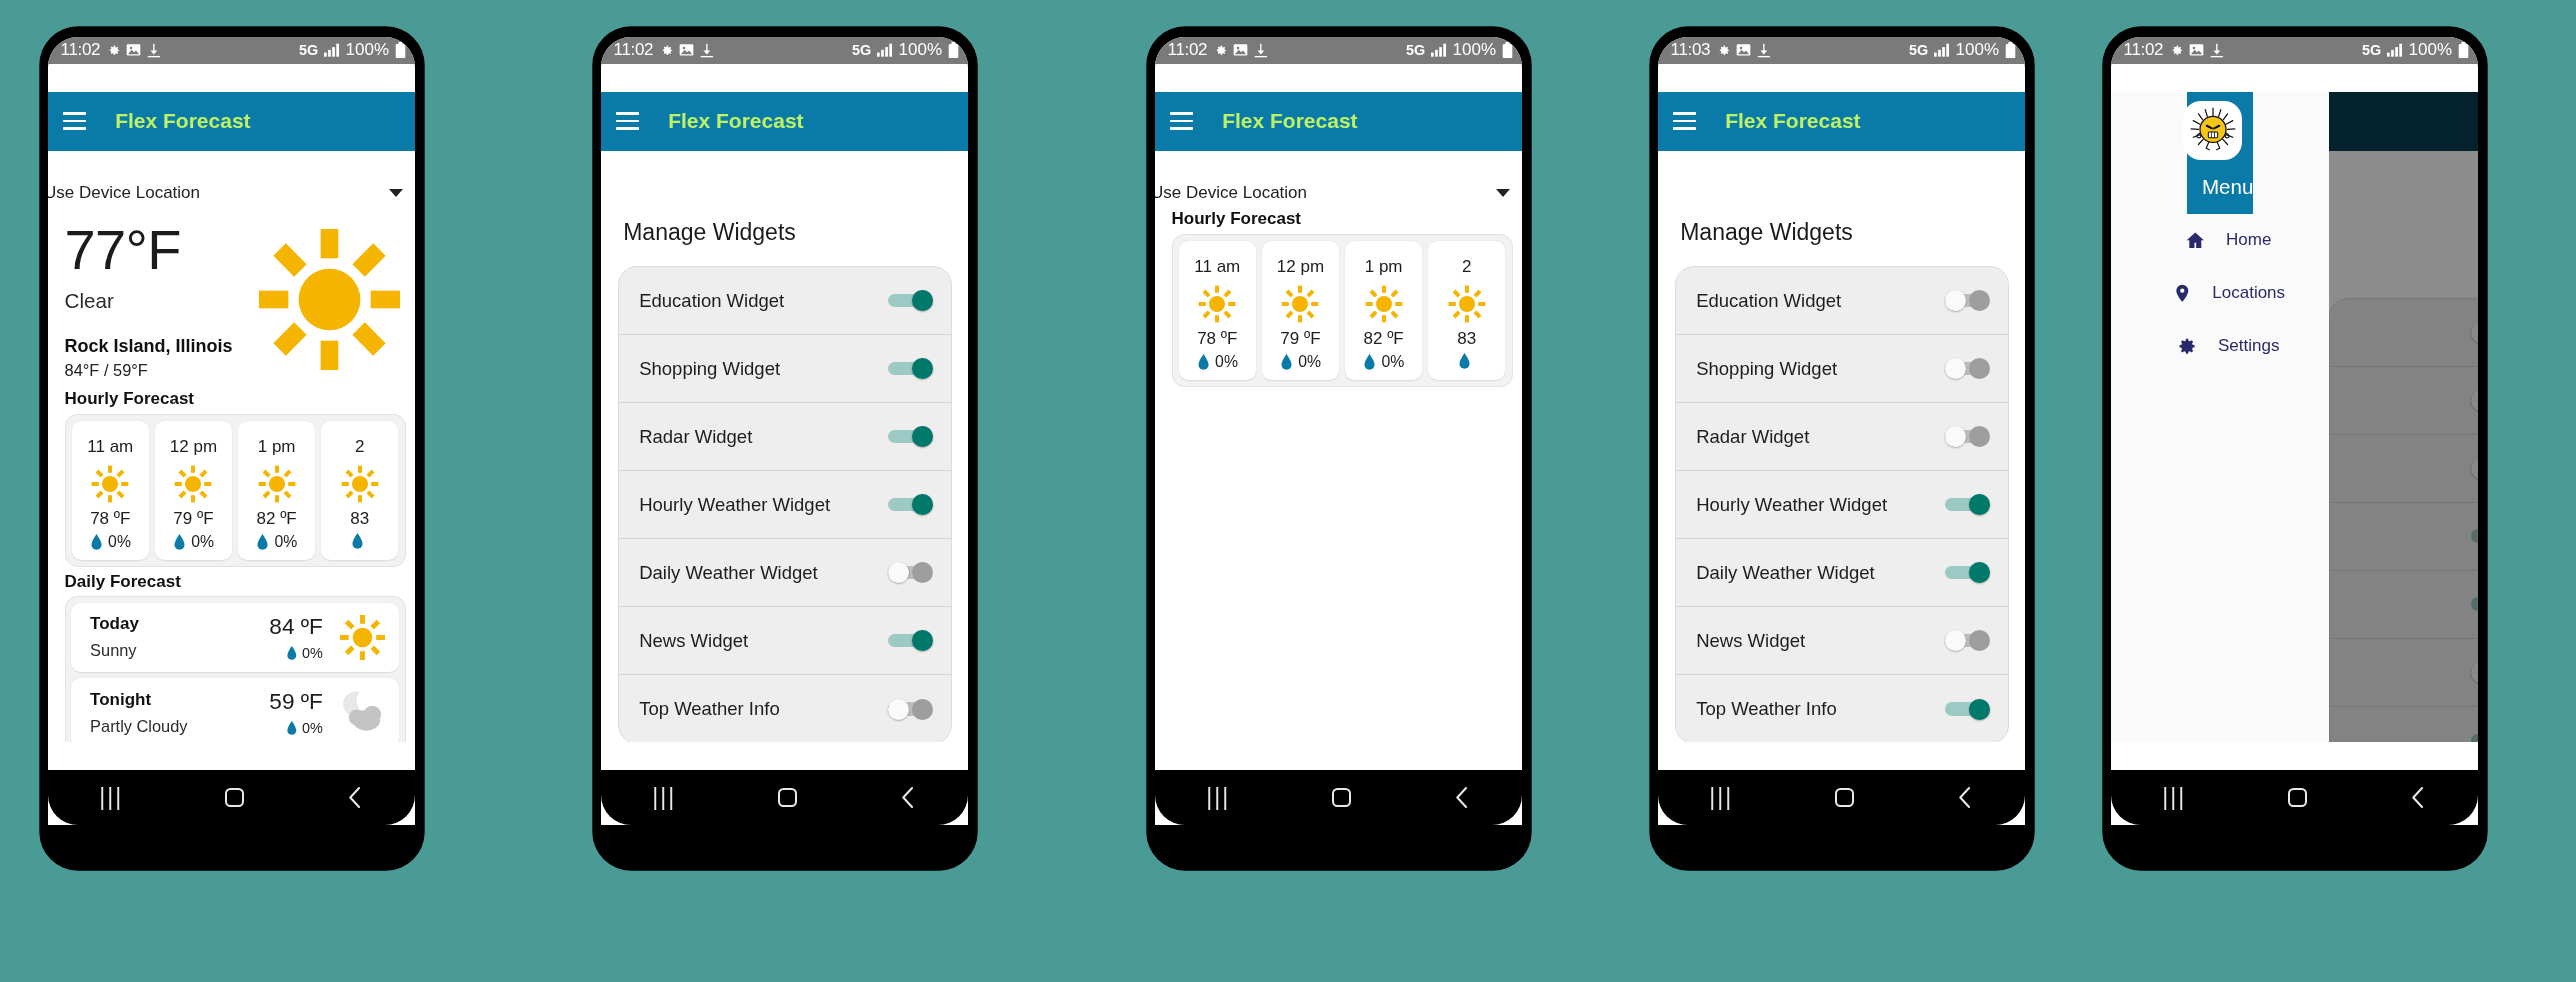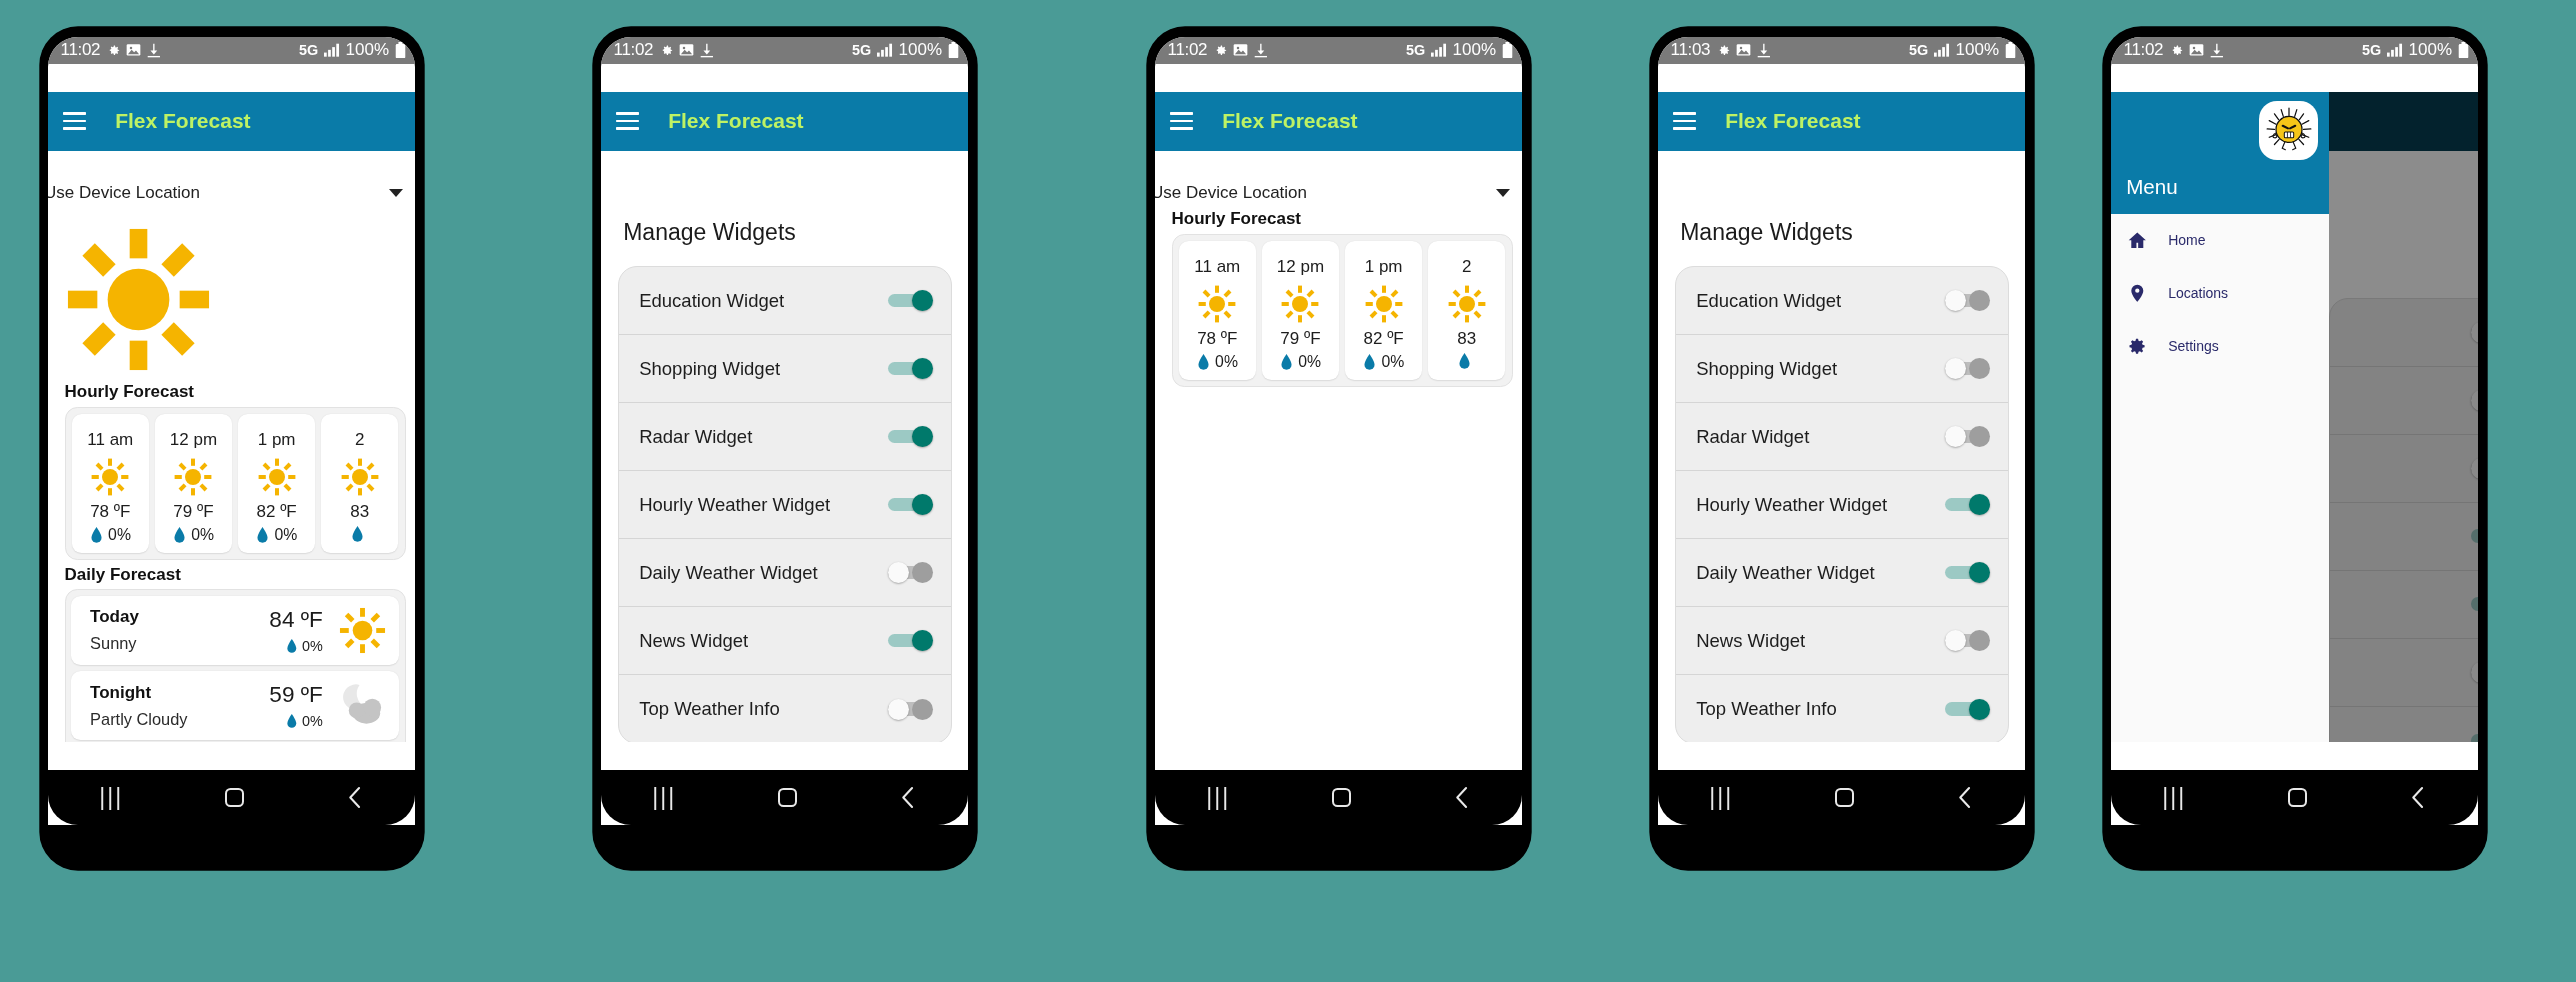--- a/index.html
+++ b/index.html
@@ -132,37 +132,37 @@
   .tgl.on .track { background: #9cc9c4; }
   .tgl.on .thumb { right: 0; background: #00796b; }
   .tgl.off .track { background: #bdbdbd; }
   .tgl.off .thumb { left: 0; background: #fafafa; }
   .tgl.off .track-cap { position:absolute; right:0; top:0; width:21px; height:21px;
                         border-radius:50%; background:#9e9e9e; }
 
   
   .drawer {
     position: absolute; left: 0; top: 0; bottom: 0; width: 218px;
-    background: #fafafa; z-index: 5; display: flex; flex-direction: column;
+    background: #fafafa; z-index: 5; display: flex; flex-direction: column; align-items: center;
   }
   .drawer-head {
     background: #0a7ba8; height: 122px; position: relative;
     display: flex; align-items: flex-end; padding: 0 0 15px 15px;
   }
   .drawer-head .mlabel { color: #fff; font-size: 20.6px; }
   .drawer-logo {
     position: absolute; right: 11px; top: 9.6px; width: 59px; height: 59px;
     background: #fff; border-radius: 18px; display: flex; align-items: center; justify-content: center;
   }
   .dr-item {
     height: 53px; display: flex; align-items: center; gap: 19px; padding-left: 15px;
   }
   .dr-item.active { background: #d8d8d8; }
   .dr-item .dr-ic { width: 23px; height: 23px; display: flex; align-items: center; justify-content: center; }
-  .dr-item .dr-lb { font-size: 14px; color: #2a2a6a; }
+  .dr-item .dr-lb { font-size: 17px; color: #2a2a6a; }
   .dr-item.active .dr-lb { font-weight: bold; }
   .scrim { position: absolute; left: 218px; top: 0; right: 0; bottom: 0; background: rgba(0,0,0,.45); z-index: 4; }
   .scrim-appbar { position:absolute; left:218px; top:0; right:0; height:59px; background:#073f52; z-index:4; }
 
   
   .navbar {
     height: 55px; background: #000; display: flex; align-items: center;
     justify-content: space-around; flex: 0 0 auto;
     border-radius: 0 0 30px 30px;
   }
@@ -230,20 +230,26 @@
         <div class="app-title">Flex Forecast</div>
       </div>
 
       <div class="content">
         <div class="locrow">
           <span class="loctext">Use Device Location</span>
           <span class="caret"></span>
         </div>
 
         <div class="current">
+          <div class="cur-left">
+            <div class="bigtemp">77°F</div>
+            <div class="cond">Clear</div>
+            <div class="place">Rock Island, Illinois</div>
+            <div class="hilo">84°F / 59°F</div>
+          </div>
           <svg class="cur-sun" viewBox="0 0 100 100">
             <circle cx="50" cy="50" r="21" fill="#f5b400"></circle>
             <rect x="44" y="2" width="12" height="20" fill="#f5b400"></rect>
             <rect x="44" y="78" width="12" height="20" fill="#f5b400"></rect>
             <rect x="2" y="44" width="20" height="12" fill="#f5b400"></rect>
             <rect x="78" y="44" width="20" height="12" fill="#f5b400"></rect>
             <rect x="44" y="2" width="12" height="20" fill="#f5b400" transform="rotate(45 50 50)"></rect>
             <rect x="44" y="78" width="12" height="20" fill="#f5b400" transform="rotate(45 50 50)"></rect>
             <rect x="2" y="44" width="20" height="12" fill="#f5b400" transform="rotate(45 50 50)"></rect>
             <rect x="78" y="44" width="20" height="12" fill="#f5b400" transform="rotate(45 50 50)"></rect>

